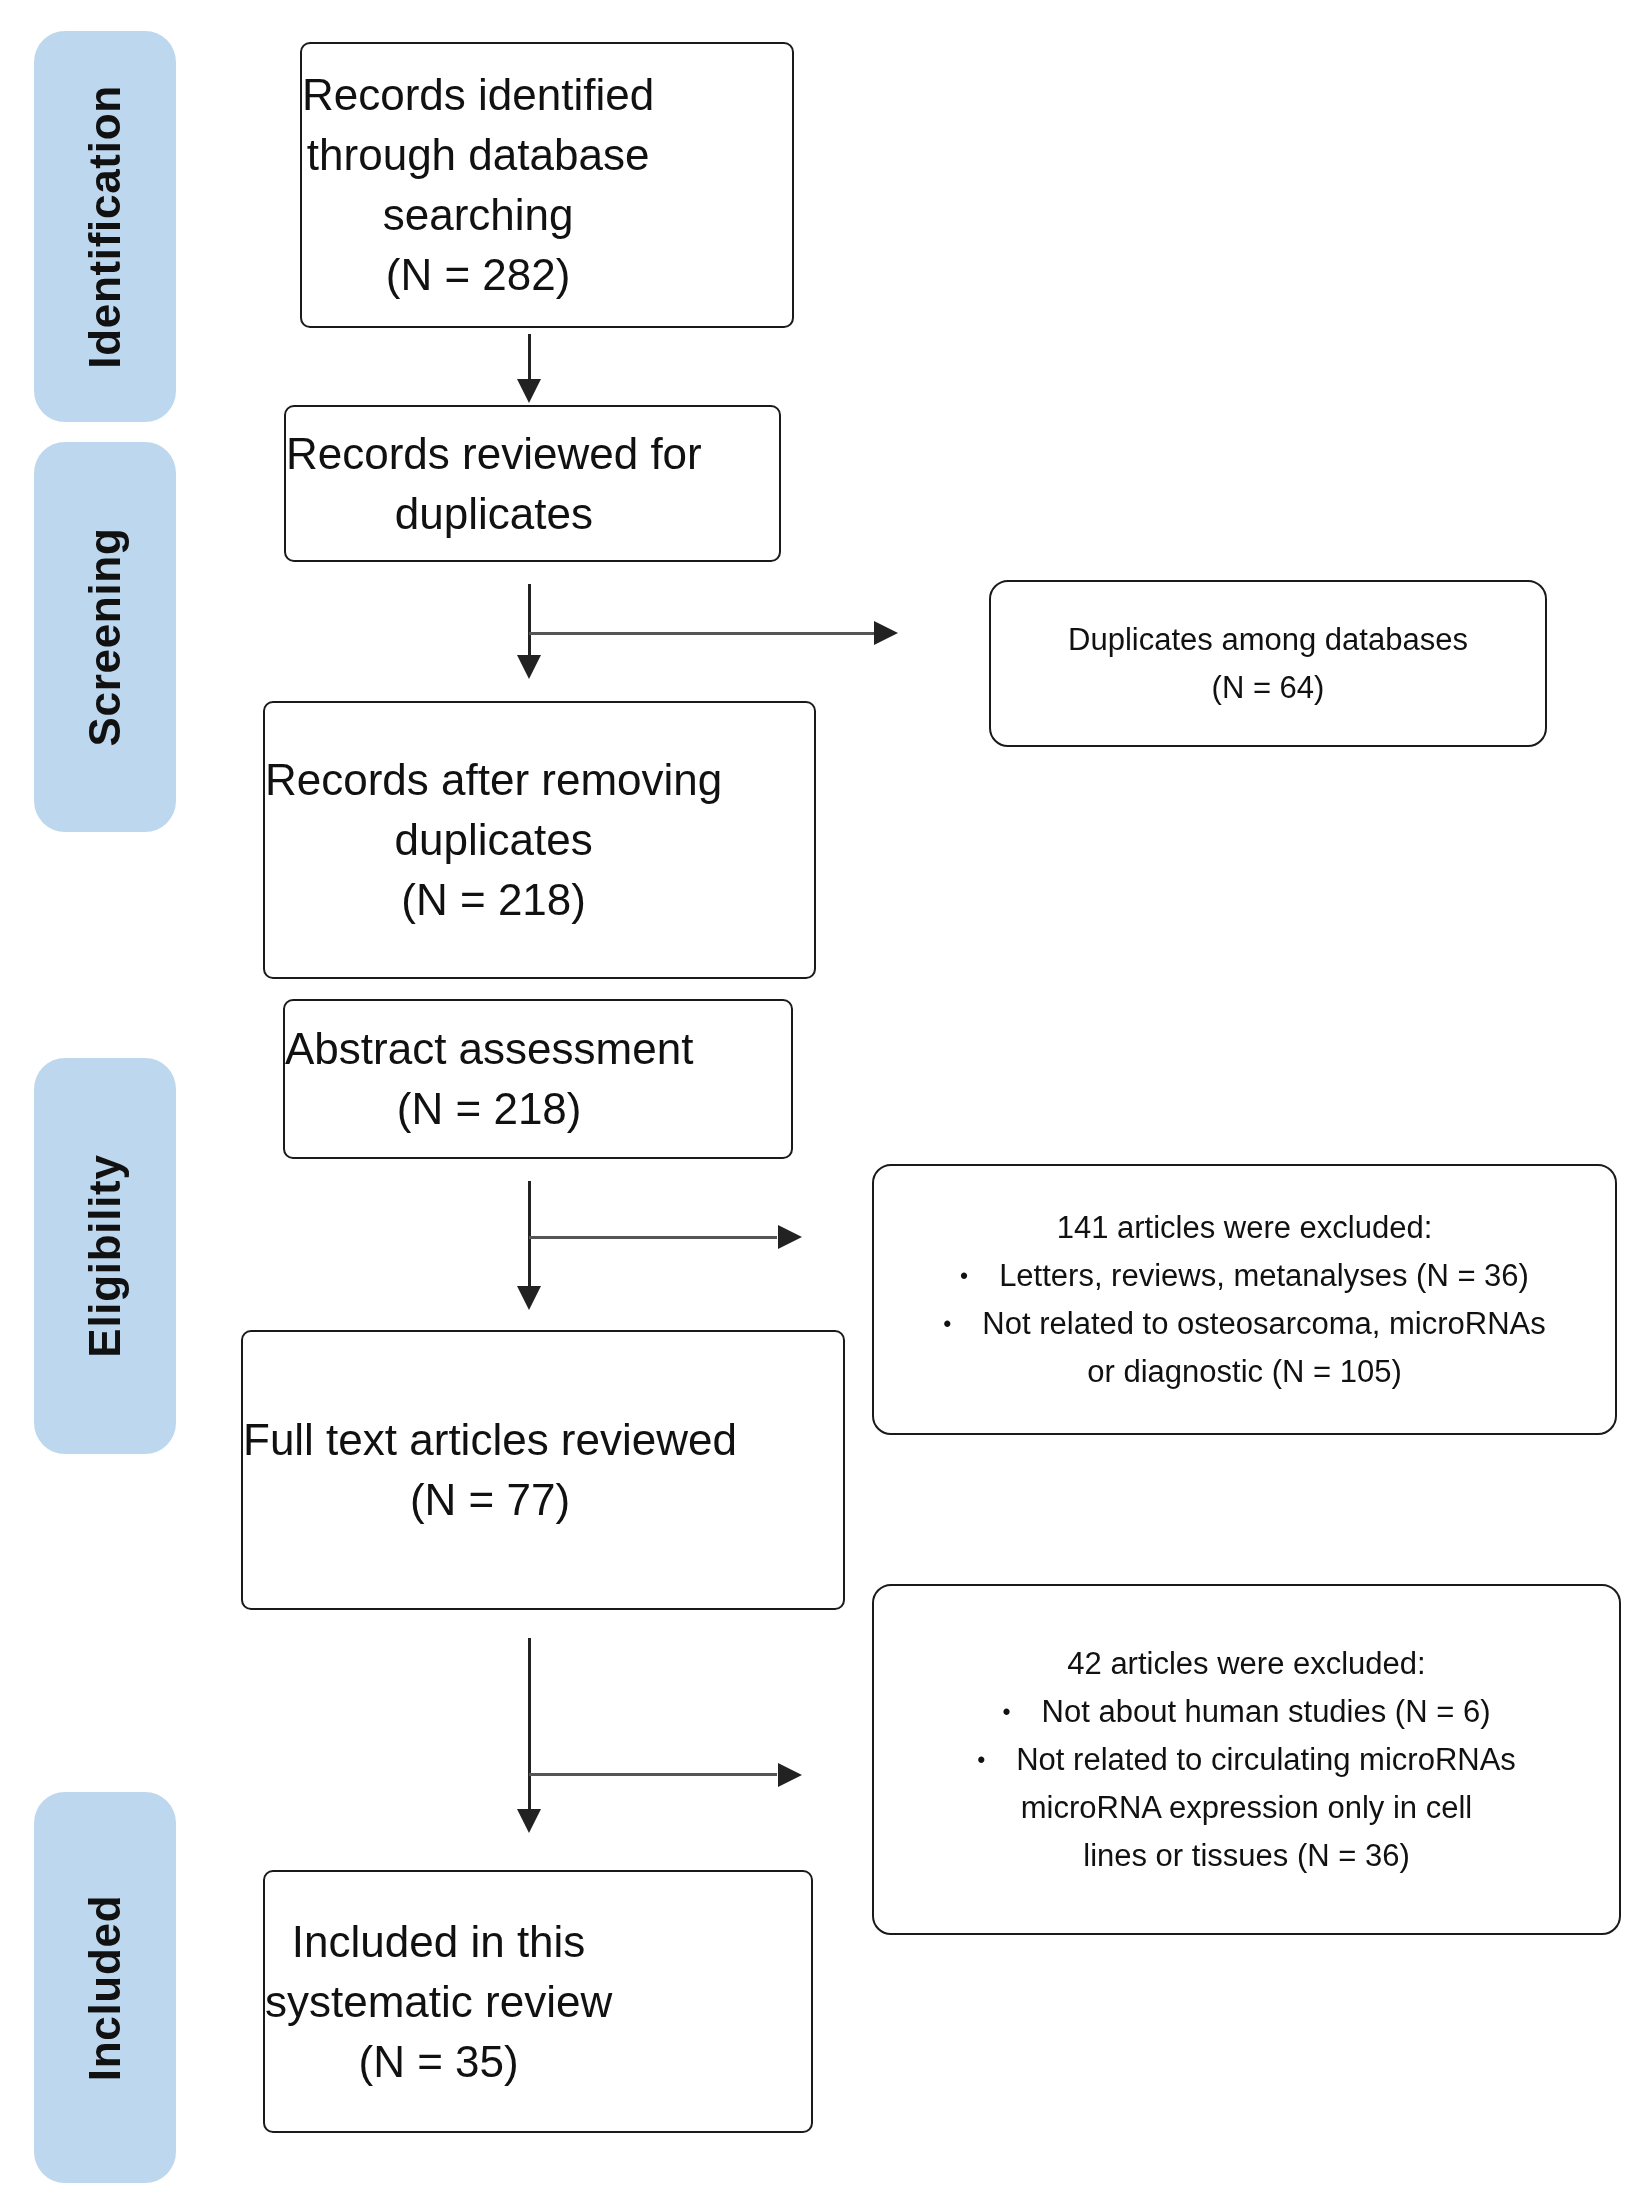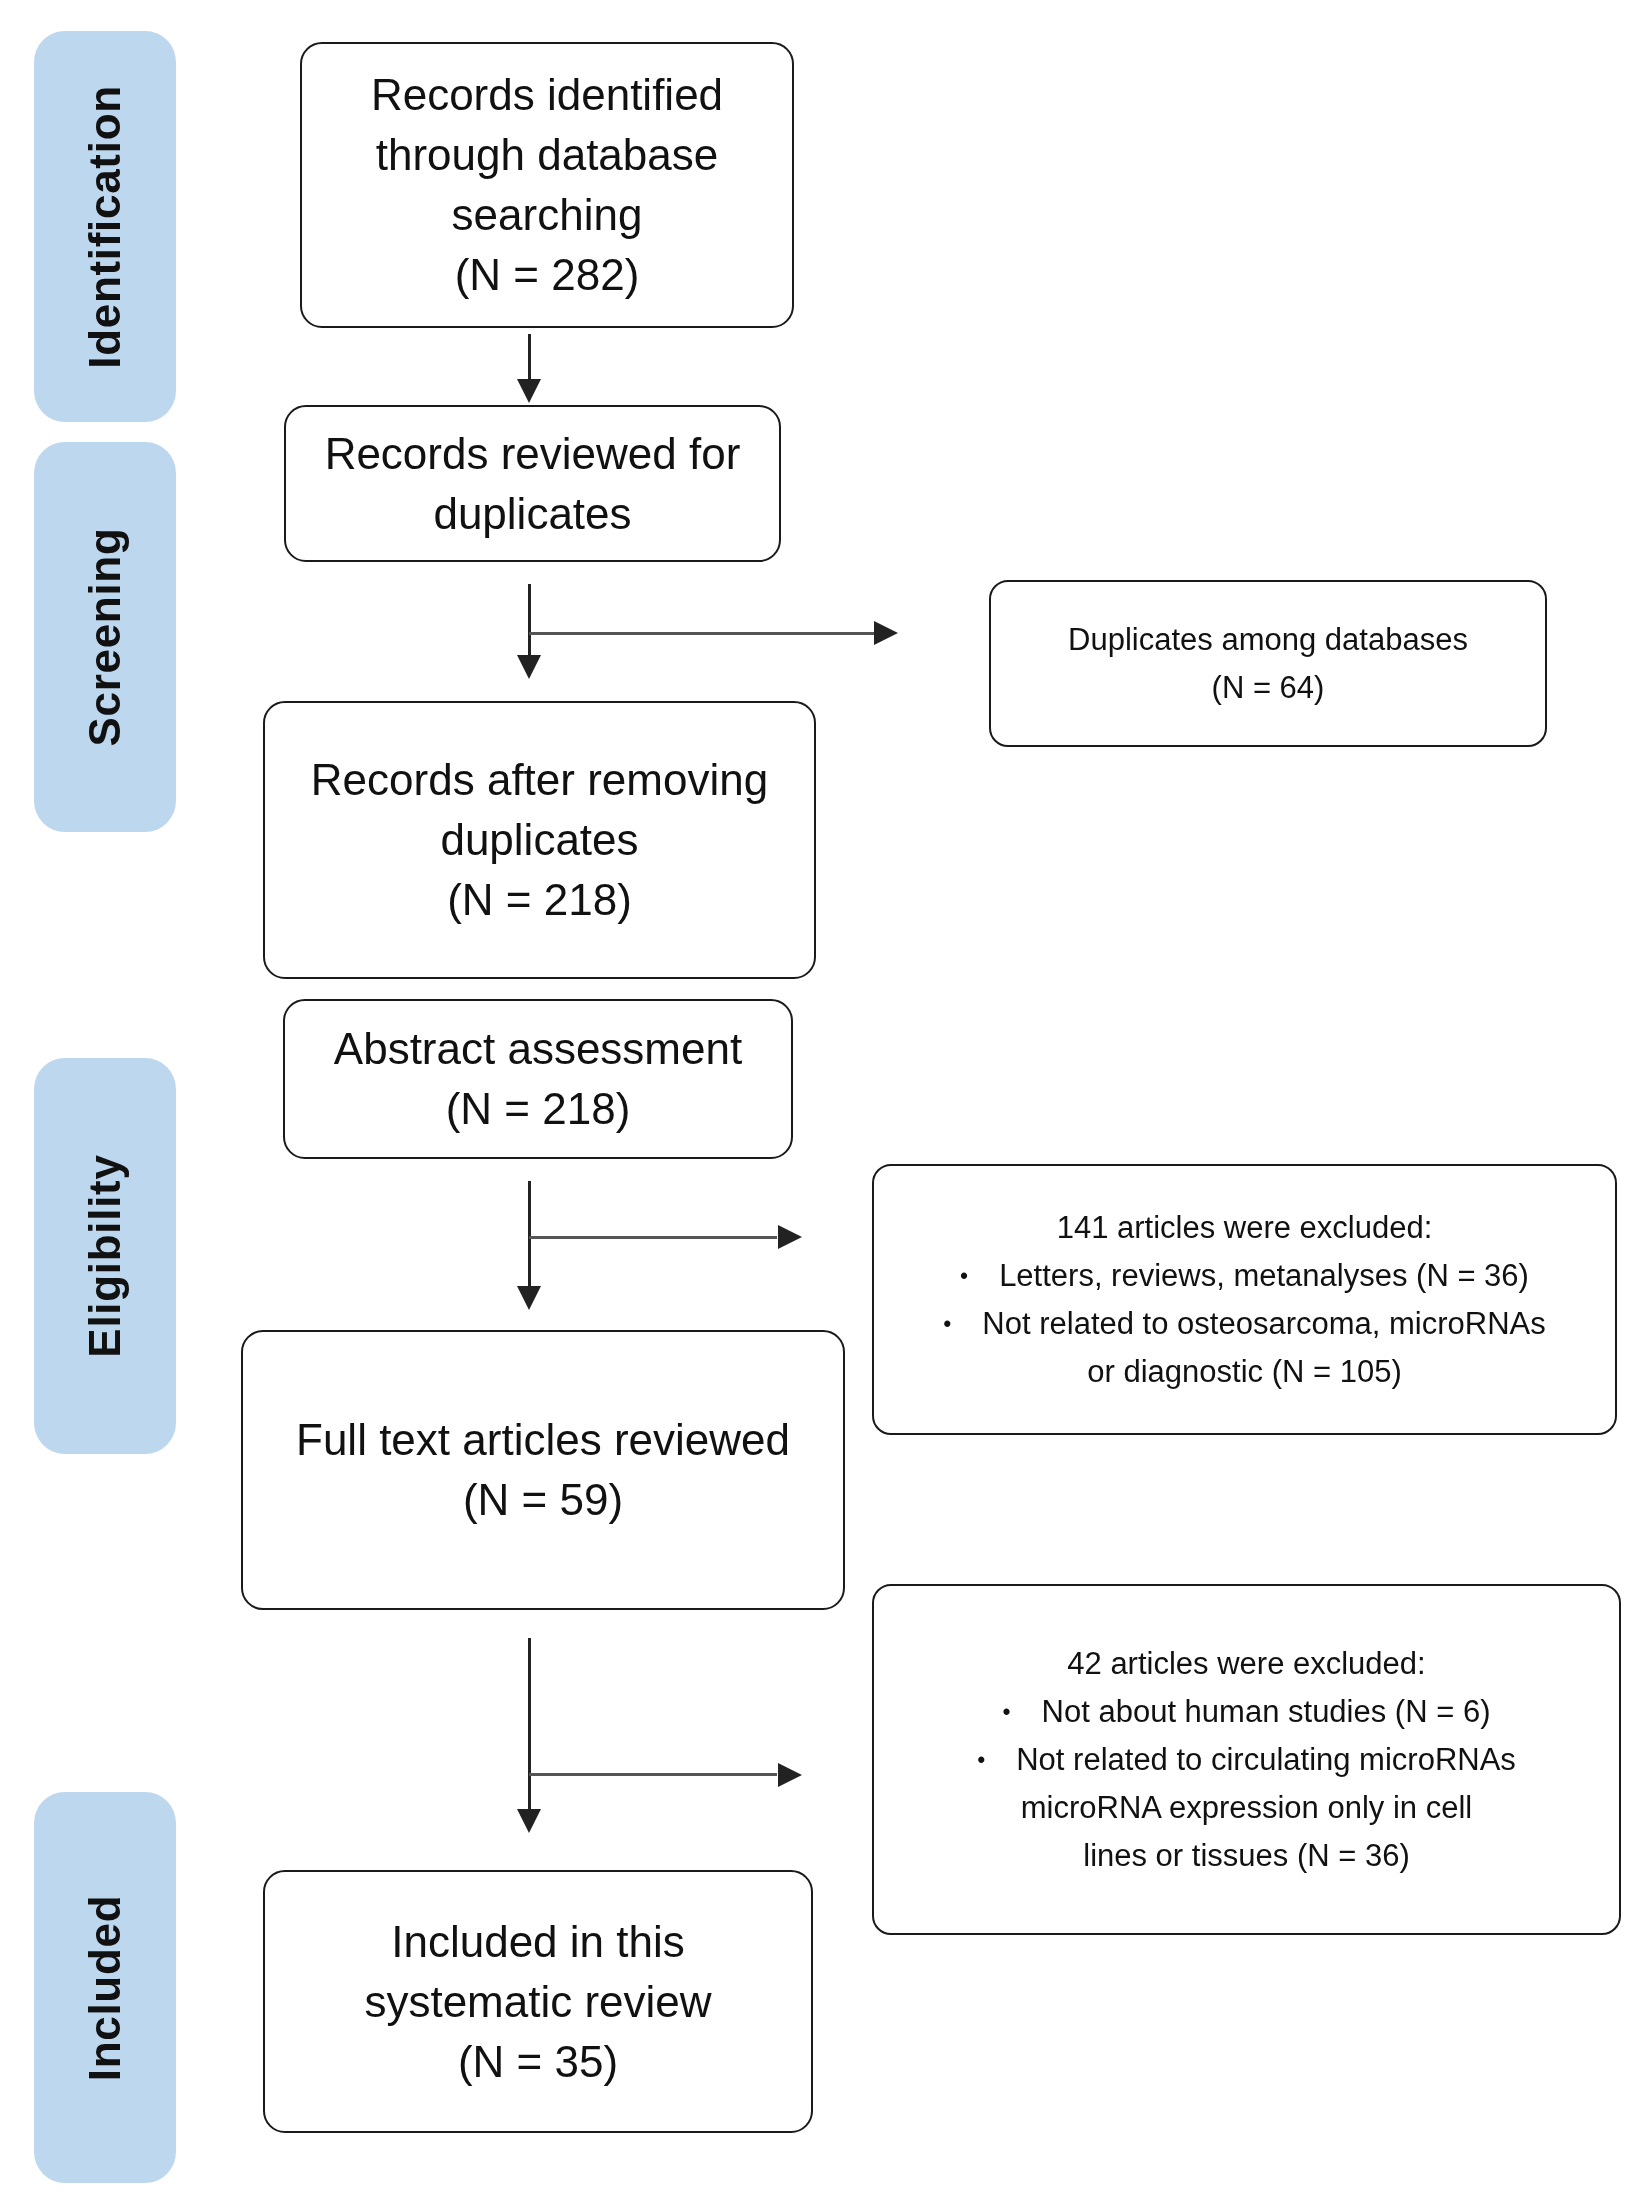--- a/index.html
+++ b/index.html
@@ -16,21 +16,21 @@
   .page{position:relative;width:1647px;height:2205px;background:var(--page-bg);overflow:hidden;}
 
   
   .stage{position:absolute;left:34px;width:142px;background:var(--label-fill);
          border-radius:31px;display:flex;align-items:center;justify-content:center;}
   .stage-text{transform:rotate(-90deg);white-space:nowrap;font-weight:bold;
               font-size:44px;letter-spacing:0.7px;color:var(--text);}
 
   
   .fbox{position:absolute;background:#ffffff;border:2.7px solid var(--box-border);
-        border-radius:22px;display:flex;align-items:center;justify-content:center;text-align:center;}
+        border-radius:10px;display:flex;align-items:center;text-align:center;}
   .fbox .line{display:block;font-size:44px;line-height:60px;white-space:nowrap;}
 
   
   .sbox{position:absolute;background:#ffffff;border:2.7px solid var(--box-border);
         border-radius:19px;display:flex;flex-direction:column;align-items:center;
         justify-content:center;text-align:center;}
   .sbox .line{display:flex;align-items:center;justify-content:center;
               font-size:31px;line-height:48px;white-space:nowrap;}
   .bullet{font-size:23px;margin-right:31px;line-height:48px;}
 
@@ -128,21 +128,21 @@
       <span>Not related to osteosarcoma, microRNAs</span>
     </div>
     <div class="line">
       <span>or diagnostic (N = 105)</span>
     </div>
   </div>
 
   <div class="fbox" style="left:241px;top:1330px;width:604px;height:280px">
     <div>
       <span class="line">Full text articles reviewed</span>
-      <span class="line">(N = 59)</span>
+      <span class="line">(N = 77)</span>
     </div>
   </div>
 
   <div class="vline" style="left:528px;top:1638px;height:172px"></div>
   <div class="hline" style="left:529px;top:1773px;width:248px"></div>
   <div class="tri-right" style="left:778px;top:1763px"></div>
   <div class="tri-down" style="left:517px;top:1809px"></div>
 
   <div class="sbox" style="left:872px;top:1584px;width:749px;height:351px">
     <div class="line">

